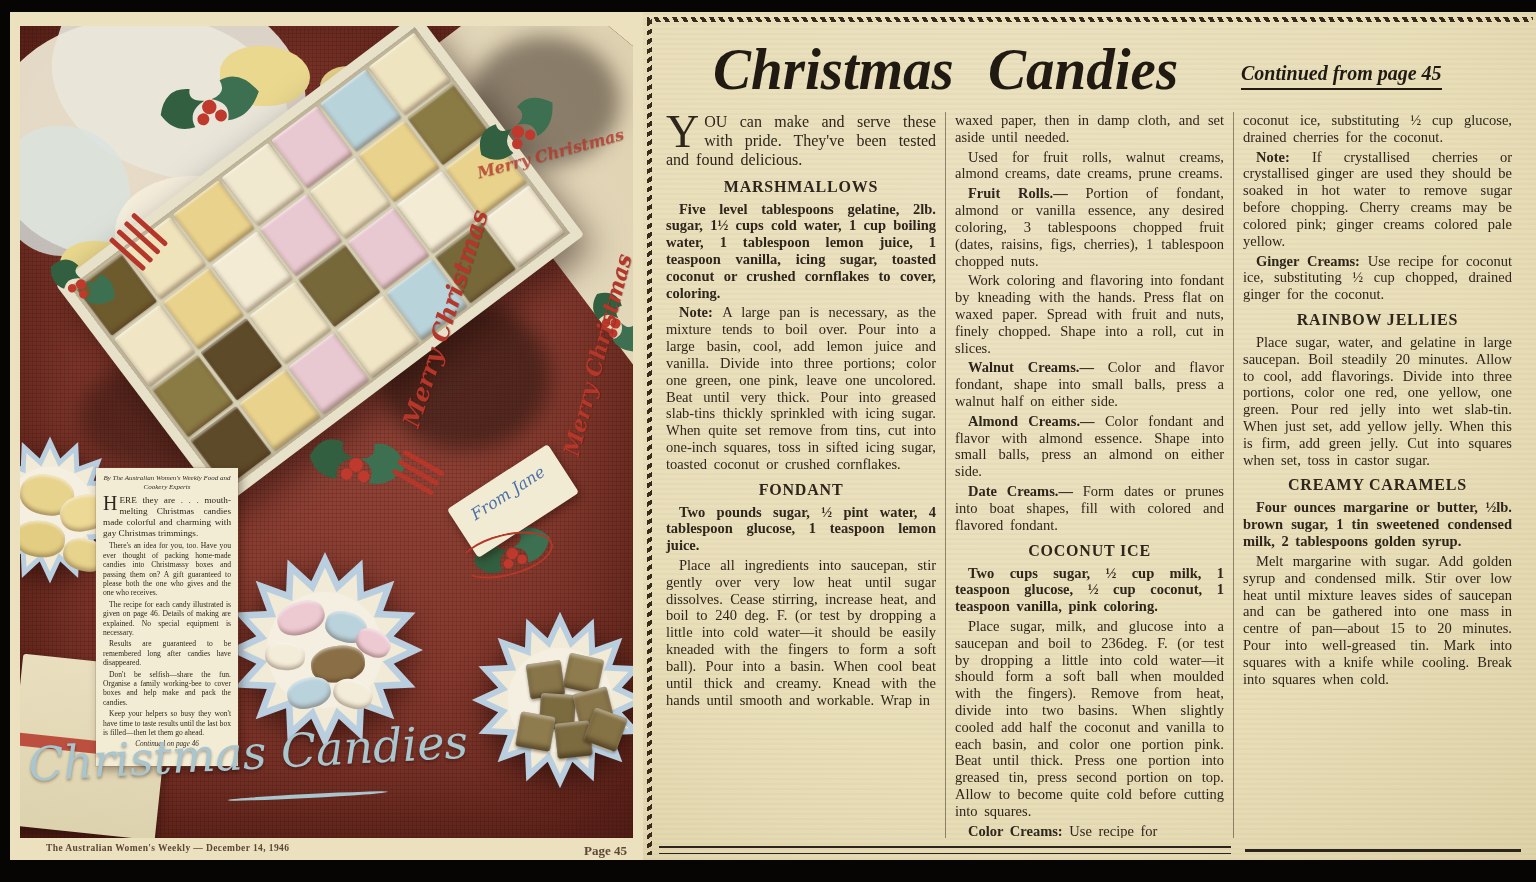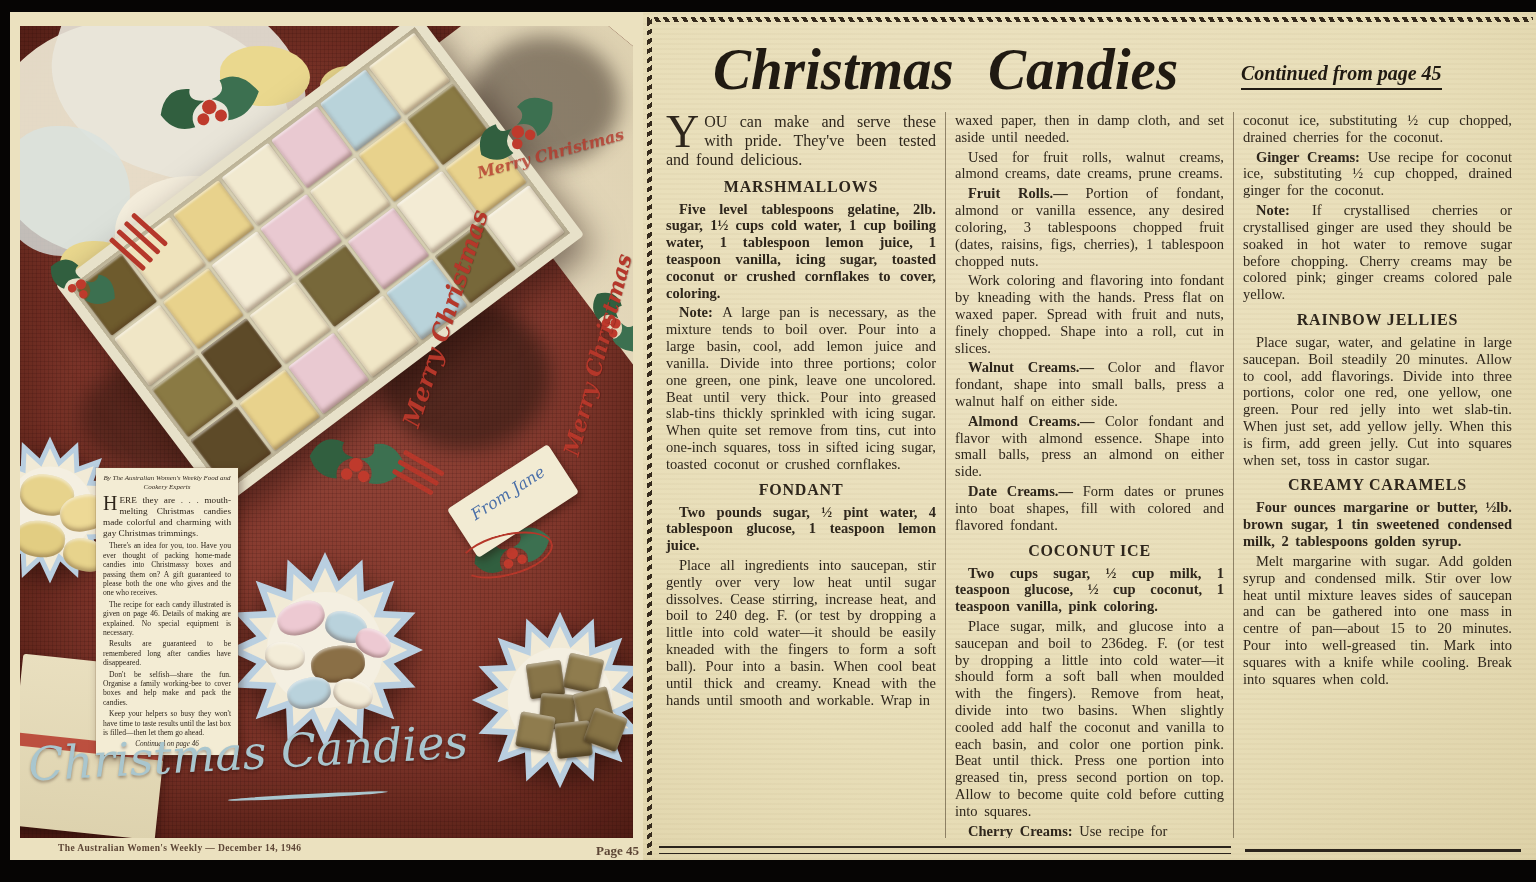--- a/index.html
+++ b/index.html
@@ -84,34 +84,34 @@
   .doily svg{position:absolute;inset:0;filter:drop-shadow(0 7px 11px rgba(25,8,4,.55))}
   .blob{position:absolute;border-radius:45%;
     box-shadow:inset 0 2px 3px rgba(255,255,255,.5), inset 0 -3px 4px rgba(60,30,15,.35)}
   .cube{position:absolute;width:35px;height:35px;border-radius:3px;
     box-shadow:inset 0 3px 3px rgba(255,255,255,.35), inset 0 -4px 5px rgba(40,25,10,.5), 0 2px 3px rgba(30,15,5,.4)}
   .parcel{position:absolute;left:-6px;top:635px;width:150px;height:172px;transform:rotate(6deg);
     background:linear-gradient(#e9dfbf,#ddd2ae);z-index:3;border-radius:3px;
     box-shadow:0 6px 12px rgba(25,8,4,.5)}
   .parcel .band{position:absolute;left:0;top:46%;width:100%;height:13px;background:var(--script-red);opacity:.85}
   .caption-box{position:absolute;left:76px;top:442px;width:142px;z-index:8;
-    background:#f3ecd4;padding:6px 7px 7px;box-sizing:border-box;
+    background:#f3ecd4;padding:6px 7px 18px;box-sizing:border-box;
     box-shadow:0 0 0 1px rgba(120,90,60,.18), 3px 4px 9px rgba(35,12,6,.4)}
   .cap-by{margin:0 0 3px;font-size:7px;font-style:italic;text-align:center;color:#33291f;line-height:1.25}
   .cap-p{margin:0 0 2px;font-size:7.6px;line-height:1.24;text-align:justify;color:#2e251b;text-indent:6px}
   .cap-p.first{font-size:9.2px;line-height:1.22;text-indent:0}
   .dropcap-h{float:left;font-size:20px;line-height:16px;padding-right:2px}
   .cap-cont{margin:2px 4px 0;font-size:7.2px;font-style:italic;text-align:center;color:#33291f}
   .script-candies{position:absolute;left:8px;top:700px;z-index:9;margin:0;
     font-size:46px;font-style:italic;font-weight:normal;color:var(--script-blue);
     font-family:"DejaVu Serif","Liberation Serif",serif;transform:rotate(-3deg);
     text-shadow:0 2px 3px rgba(30,10,5,.35);white-space:nowrap}
   .flourish{position:absolute;left:208px;top:768px;width:160px;height:4px;
     background:var(--script-blue);border-radius:50%;transform:rotate(-3deg);z-index:9}
-  .footer{position:absolute;left:12px;bottom:3px;width:100%;height:14px}
+  .footer{position:absolute;left:0;bottom:3px;width:100%;height:14px}
   .footer .f-left{position:absolute;left:36px;font-size:9.5px;color:var(--footer-ink);
     letter-spacing:.4px;font-weight:bold}
   .footer .f-right{position:absolute;right:16px;font-size:13px;color:var(--footer-ink);font-weight:bold}
 </style>
 </head>
 <body>
 
 <div class="left-page">
   <div class="photo">
 
@@ -312,26 +312,26 @@
         <p class="body noind">waxed paper, then in damp cloth, and set aside until needed.</p>
         <p class="body">Used for fruit rolls, walnut creams, almond creams, date creams, prune creams.</p>
         <p class="body"><b class="plead">Fruit Rolls.— </b>Portion of fondant, almond or vanilla essence, any desired coloring, 3 tablespoons chopped fruit (dates, raisins, figs, cherries), 1 tablespoon chopped nuts.</p>
         <p class="body">Work coloring and flavoring into fondant by kneading with the hands. Press flat on waxed paper. Spread with fruit and nuts, finely chopped. Shape into a roll, cut in slices.</p>
         <p class="body"><b class="plead">Walnut Creams.— </b>Color and flavor fondant, shape into small balls, press a walnut half on either side.</p>
         <p class="body"><b class="plead">Almond Creams.— </b>Color fondant and flavor with almond essence. Shape into small balls, press an almond on either side.</p>
         <p class="body"><b class="plead">Date Creams.— </b>Form dates or prunes into boat shapes, fill with colored and flavored fondant.</p>
         <h3 class="sec-head">COCONUT ICE</h3>
         <p class="ing">Two cups sugar, ½ cup milk, 1 teaspoon glucose, ½ cup coconut, 1 teaspoon vanilla, pink coloring.</p>
         <p class="body">Place sugar, milk, and glucose into a saucepan and boil to 236deg. F. (or test by dropping a little into cold water—it should form a soft ball when moulded with the fingers). Remove from heat, divide into two basins. When slightly cooled add half the coconut and vanilla to each basin, and color one portion pink. Beat until thick. Press one portion into greased tin, press second portion on top. Allow to become quite cold before cutting into squares.</p>
-        <p class="body"><b class="plead">Cherry Creams: </b>Use recipe for</p>
+        <p class="body"><b class="plead">Color Creams: </b>Use recipe for</p>
       </div>
     <div class="col">
-        <p class="body noind">coconut ice, substituting ½ cup chopped, drained cherries for the coconut.</p>
+        <p class="body noind">coconut ice, substituting ½ cup glucose, drained cherries for the coconut.</p>
+        <p class="body"><b class="plead">Note: </b>If crystallised cherries or crystallised ginger are used they should be soaked in hot water to remove sugar before chopping. Cherry creams may be colored pink; ginger creams colored pale yellow.</p>
         <p class="body"><b class="plead">Ginger Creams: </b>Use recipe for coconut ice, substituting ½ cup chopped, drained ginger for the coconut.</p>
-        <p class="body"><b class="plead">Note: </b>If crystallised cherries or crystallised ginger are used they should be soaked in hot water to remove sugar before chopping. Cherry creams may be colored pink; ginger creams colored pale yellow.</p>
         <h3 class="sec-head">RAINBOW JELLIES</h3>
         <p class="body">Place sugar, water, and gelatine in large saucepan. Boil steadily 20 minutes. Allow to cool, add flavorings. Divide into three portions, color one red, one yellow, one green. Pour red jelly into wet slab-tin. When just set, add yellow jelly. When this is firm, add green jelly. Cut into squares when set, toss in castor sugar.</p>
         <h3 class="sec-head">CREAMY CARAMELS</h3>
         <p class="ing">Four ounces margarine or butter, ½lb. brown sugar, 1 tin sweetened condensed milk, 2 tablespoons golden syrup.</p>
         <p class="body">Melt margarine with sugar. Add golden syrup and condensed milk. Stir over low heat until mixture leaves sides of saucepan and can be gathered into one mass in centre of pan—about 15 to 20 minutes. Pour into well-greased tin. Mark into squares with a knife while cooling. Break into squares when cold.</p>
       </div>
   </div>
 
   <div class="cut-line1"></div>
   <div class="cut-line2"></div>

